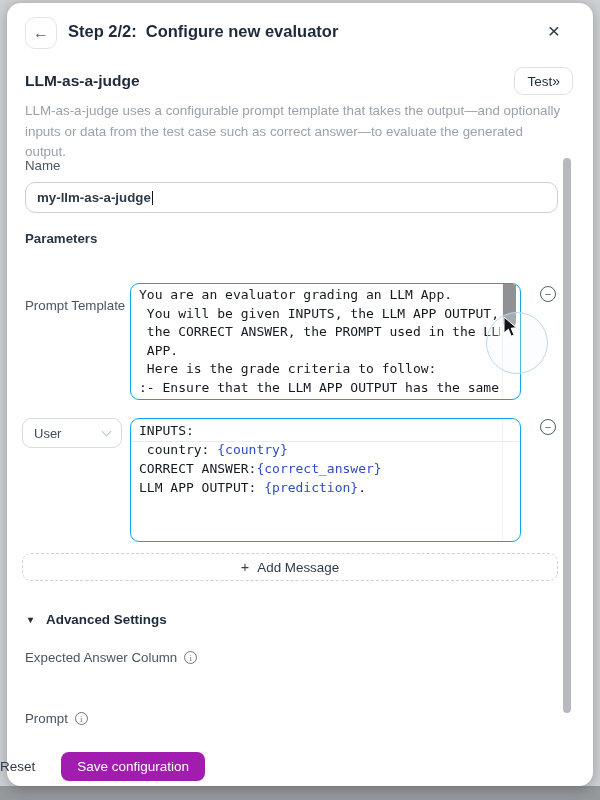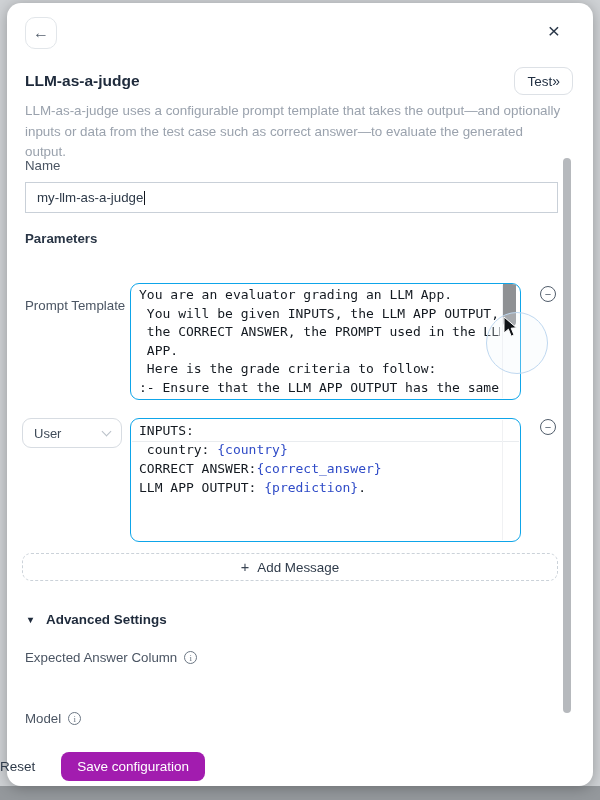--- a/index.html
+++ b/index.html
@@ -23,22 +23,22 @@
   
   .evaluator-heading { left:25px; top:72px; font-size:15.5px; font-weight:bold; color:#1e2a3b; }
   .test-btn { top:67px; right:27px; height:28px; border:1px solid #dde1e6; border-radius:9px; background:#fff;
               display:flex; align-items:center; gap:0; padding:0 12px; cursor:pointer;
               font-size:13.5px; color:#223043; font-weight:500; }
   .test-btn .dbl { font-size:14px; color:#223043; }
   .description { left:25px; top:101px; width:538px; font-size:13.4px; line-height:20.5px; color:#9aa2ad; }
 
   
   .field-label { font-size:13.3px; color:#4b5563; }
-  .text-input { border:1px solid #c9d0d8; border-radius:0; background:#fff; display:flex; align-items:center;
-                padding:0 11px; font-size:13.3px; color:#2e3a49; }
+  .text-input { border:1px solid #c9d0d8; border-radius:10px; background:#fff; display:flex; align-items:center;
+                padding:0 11px; font-size:13.3px; color:#2e3a49;font-weight:bold; }
   .caret { display:inline-block; width:1px; height:14px; background:#10151c; margin-left:1px; }
   .section-label { font-size:13.3px; font-weight:bold; color:#2a3646; }
   .info-ic { display:inline-flex; width:13px; height:13px; border:1px solid #6b7683; border-radius:50%;
              color:#6b7683; font-size:9px; align-items:center; justify-content:center; margin-left:7px;
              font-family:"Liberation Serif", serif; cursor:pointer; }
   .label-row { display:flex; align-items:center; }
 
   
   .role-select { width:100px; height:30px; border:1px solid #d7dce2; border-radius:9px; background:#fff;
                  display:flex; align-items:center; justify-content:space-between; padding:0 11px;
@@ -89,20 +89,24 @@
 </head>
 <body>
 
 <div id="canvas">
   <div class="bottom-strip"></div>
 
   <div class="modal"></div>
 
   <div class="abs back-btn">
     <span>←</span>
+  </div>
+  <div class="abs dlg-title">
+    <span>Step 2/2:</span>
+    <span>Configure new evaluator</span>
   </div>
   <div class="abs close-btn">
     <span>×</span>
   </div>
 
   <div class="abs evaluator-heading">LLM-as-a-judge</div>
   <div class="abs test-btn">
     <span>Test</span>
     <span class="dbl">»</span>
   </div>
@@ -156,21 +160,21 @@
   <div class="abs advanced">
     <span class="tri">▾</span>
     <span>Advanced Settings</span>
   </div>
 
   <div class="abs label-row" style="left:25px; top:650px;justify-content:space-between;">
     <span class="field-label">Expected Answer Column</span>
     <span class="info-ic">i</span>
   </div>
   <div class="abs label-row" style="left:25px; top:711px;">
-    <span class="field-label">Model</span>
+    <span class="field-label">Prompt</span>
     <span class="info-ic">i</span>
   </div>
 
   <div class="abs footer">
     <button class="reset-btn">Reset</button>
     <button class="save-btn">Save configuration</button>
   </div>
 
   <div class="abs modal-scrollbar"></div>
   <div class="abs click-halo"></div>

